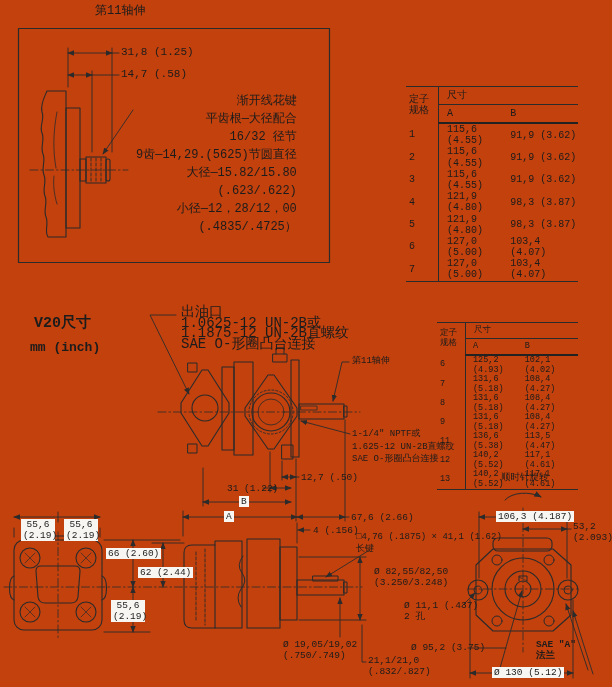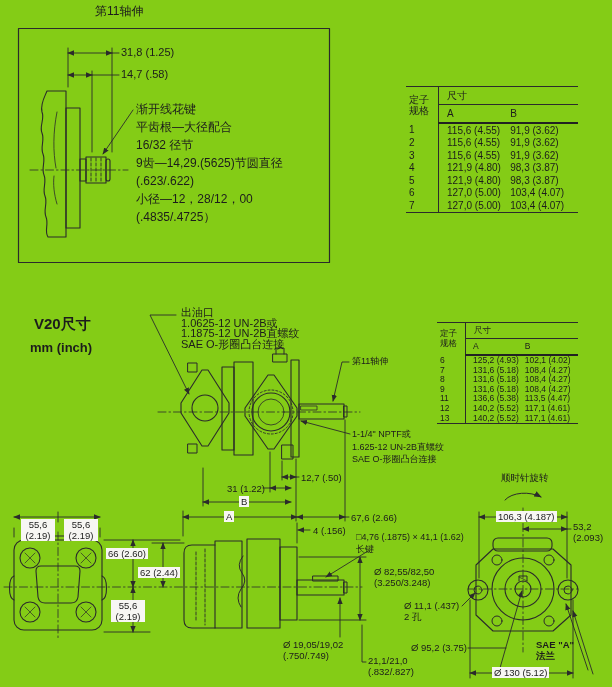--- a/index.html
+++ b/index.html
@@ -1,27 +1,27 @@
 <!DOCTYPE html>
 <html><head>
 <meta charset="utf-8">
 <style>
   html,body{margin:0;padding:0;background:#e8e8e6;}
-  .page{position:relative;width:612px;height:687px;background:#84cc16;overflow:hidden;
-        font-family:Liberation Sans, sans-serif;color:#1c1c1c;}
+  .page{position:relative;width:612px;height:687px;background:#c2410c;overflow:hidden;
+        font-family:Liberation Mono, monospace;color:#1c1c1c;}
   .lbl{position:absolute;font-size:9.5px;line-height:11px;white-space:nowrap;}
   .pre{white-space:pre-line;}
   .bg{background:#f7f6f3;padding:0 2px;}
   .ctr{text-align:center;}
   .title{font-size:12px;}
-  .notes{position:absolute;left:136px;top:100px;}
+  .notes{position:absolute;left:136px;top:92px;text-align:right;}
   .notes div{font-size:12px;line-height:18px;height:18px;white-space:nowrap;}
   .v20t{font-size:15px;font-weight:bold;}
   .v20u{font-size:13px;font-weight:bold;}
-  .small{font-size:11px;line-height:10.7px;}
+  .small{font-size:14px;line-height:10.7px;}
   .ann{font-size:9px;line-height:12.6px;}
   .dim{font-size:9.5px;line-height:11px;}
   .dim11{font-size:11px;}
   .sae{font-weight:bold;}
   
   table.spec{position:absolute;border-collapse:collapse;table-layout:fixed;}
   table.spec td{padding:0;vertical-align:middle;line-height:1.12;overflow:hidden;}
   table.spec{border-top:1px solid #2b2b2b;border-bottom:1.5px solid #2b2b2b;}
   table.spec td.spec-col{border-right:1px solid #2b2b2b;padding-left:3px;}
   table.spec td.dims-head{border-bottom:1px solid #2b2b2b;padding-left:8px;}
@@ -182,20 +182,21 @@
 </svg>
 
 <div class="lbl title" style="left:95px;top:6px">第11轴伸</div>
 <div class="lbl dim11" style="left:121px;top:47px">31,8 (1.25)</div>
 <div class="lbl dim11" style="left:121px;top:69px">14,7 (.58)</div>
 <div class="notes">
   <div>渐开线花键</div>
   <div>平齿根—大径配合</div>
   <div>16/32 径节</div>
   <div>9齿—14,29.(5625)节圆直径</div>
+  <div>大径—15.82/15.80</div>
   <div>(.623/.622)</div>
   <div>小径—12，28/12，00</div>
   <div>(.4835/.4725）</div>
 </div>
 
 <table class="spec t1">
   <tbody>
         <tr class="h1">
     <td class="spec-col" rowspan="2" style="width:29px">定子规格</td>
     <td class="dims-head" colspan="2">尺寸</td>

